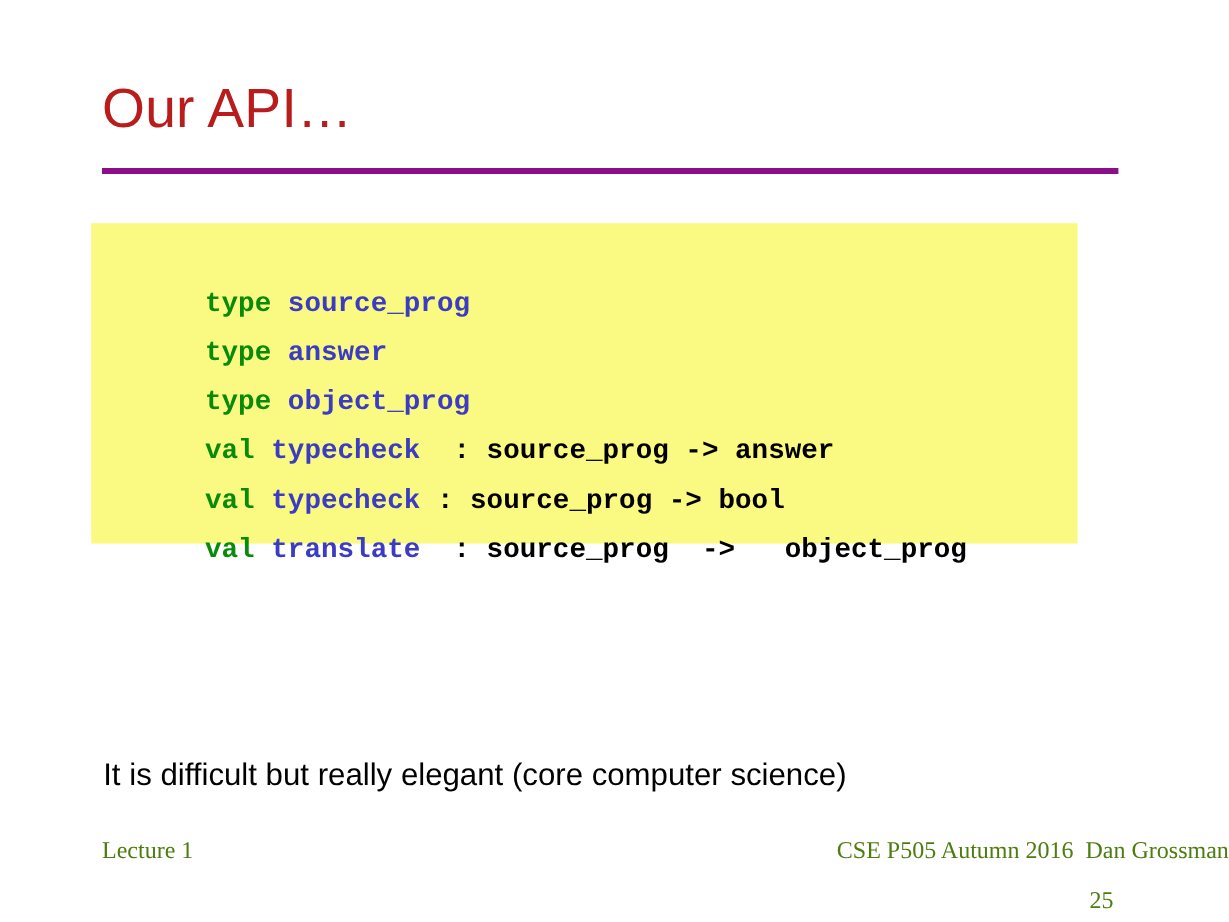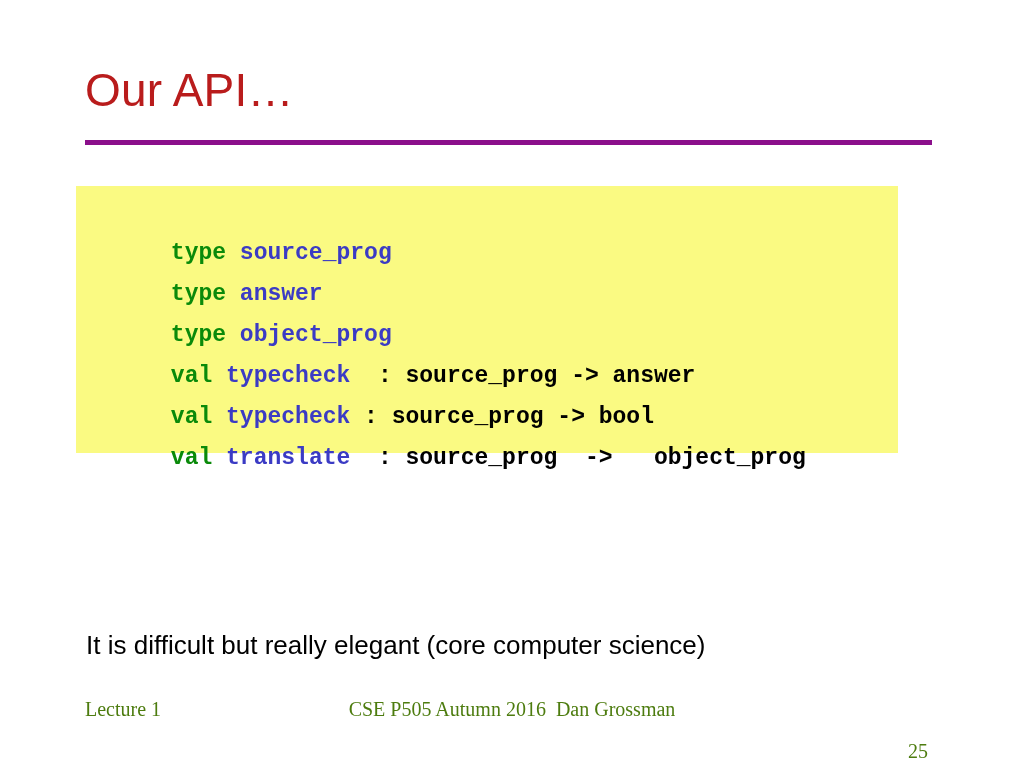--- a/index.html
+++ b/index.html
@@ -103,21 +103,21 @@
     position: absolute;
     left: 85px;
     top: 0;
     white-space: pre;
   }
   .footer-center {
     position: absolute;
     left: 0;
     top: 0;
     width: 1024px;
-    text-align: center;
+    text-align: right;
     white-space: pre;
   }
   .footer-right {
     position: absolute;
     left: 908px;
     top: 0;
     white-space: pre;
     margin-top: 42px;
   }
 </style>

